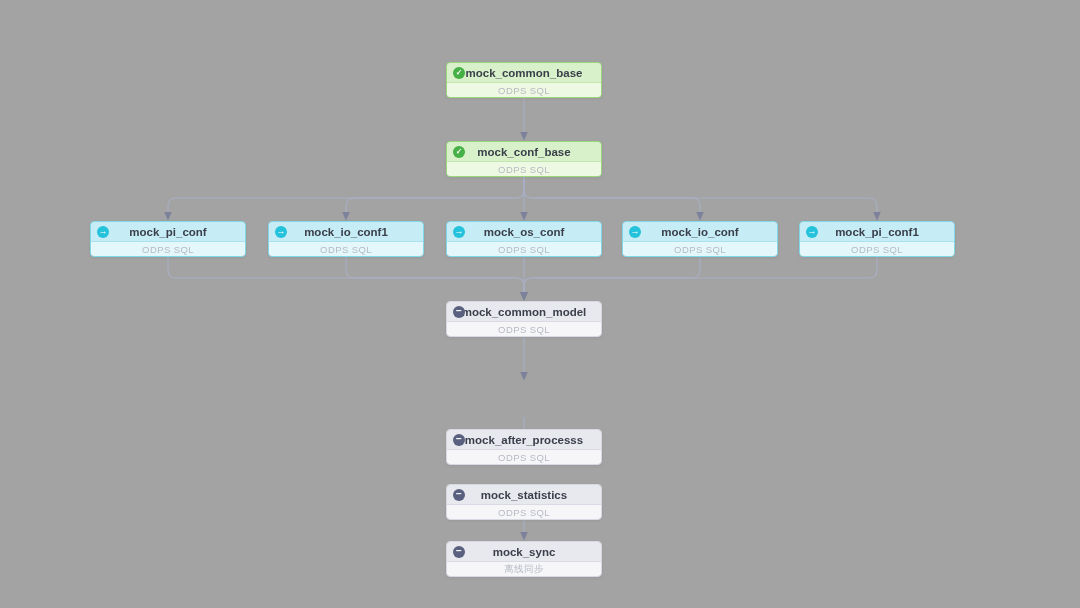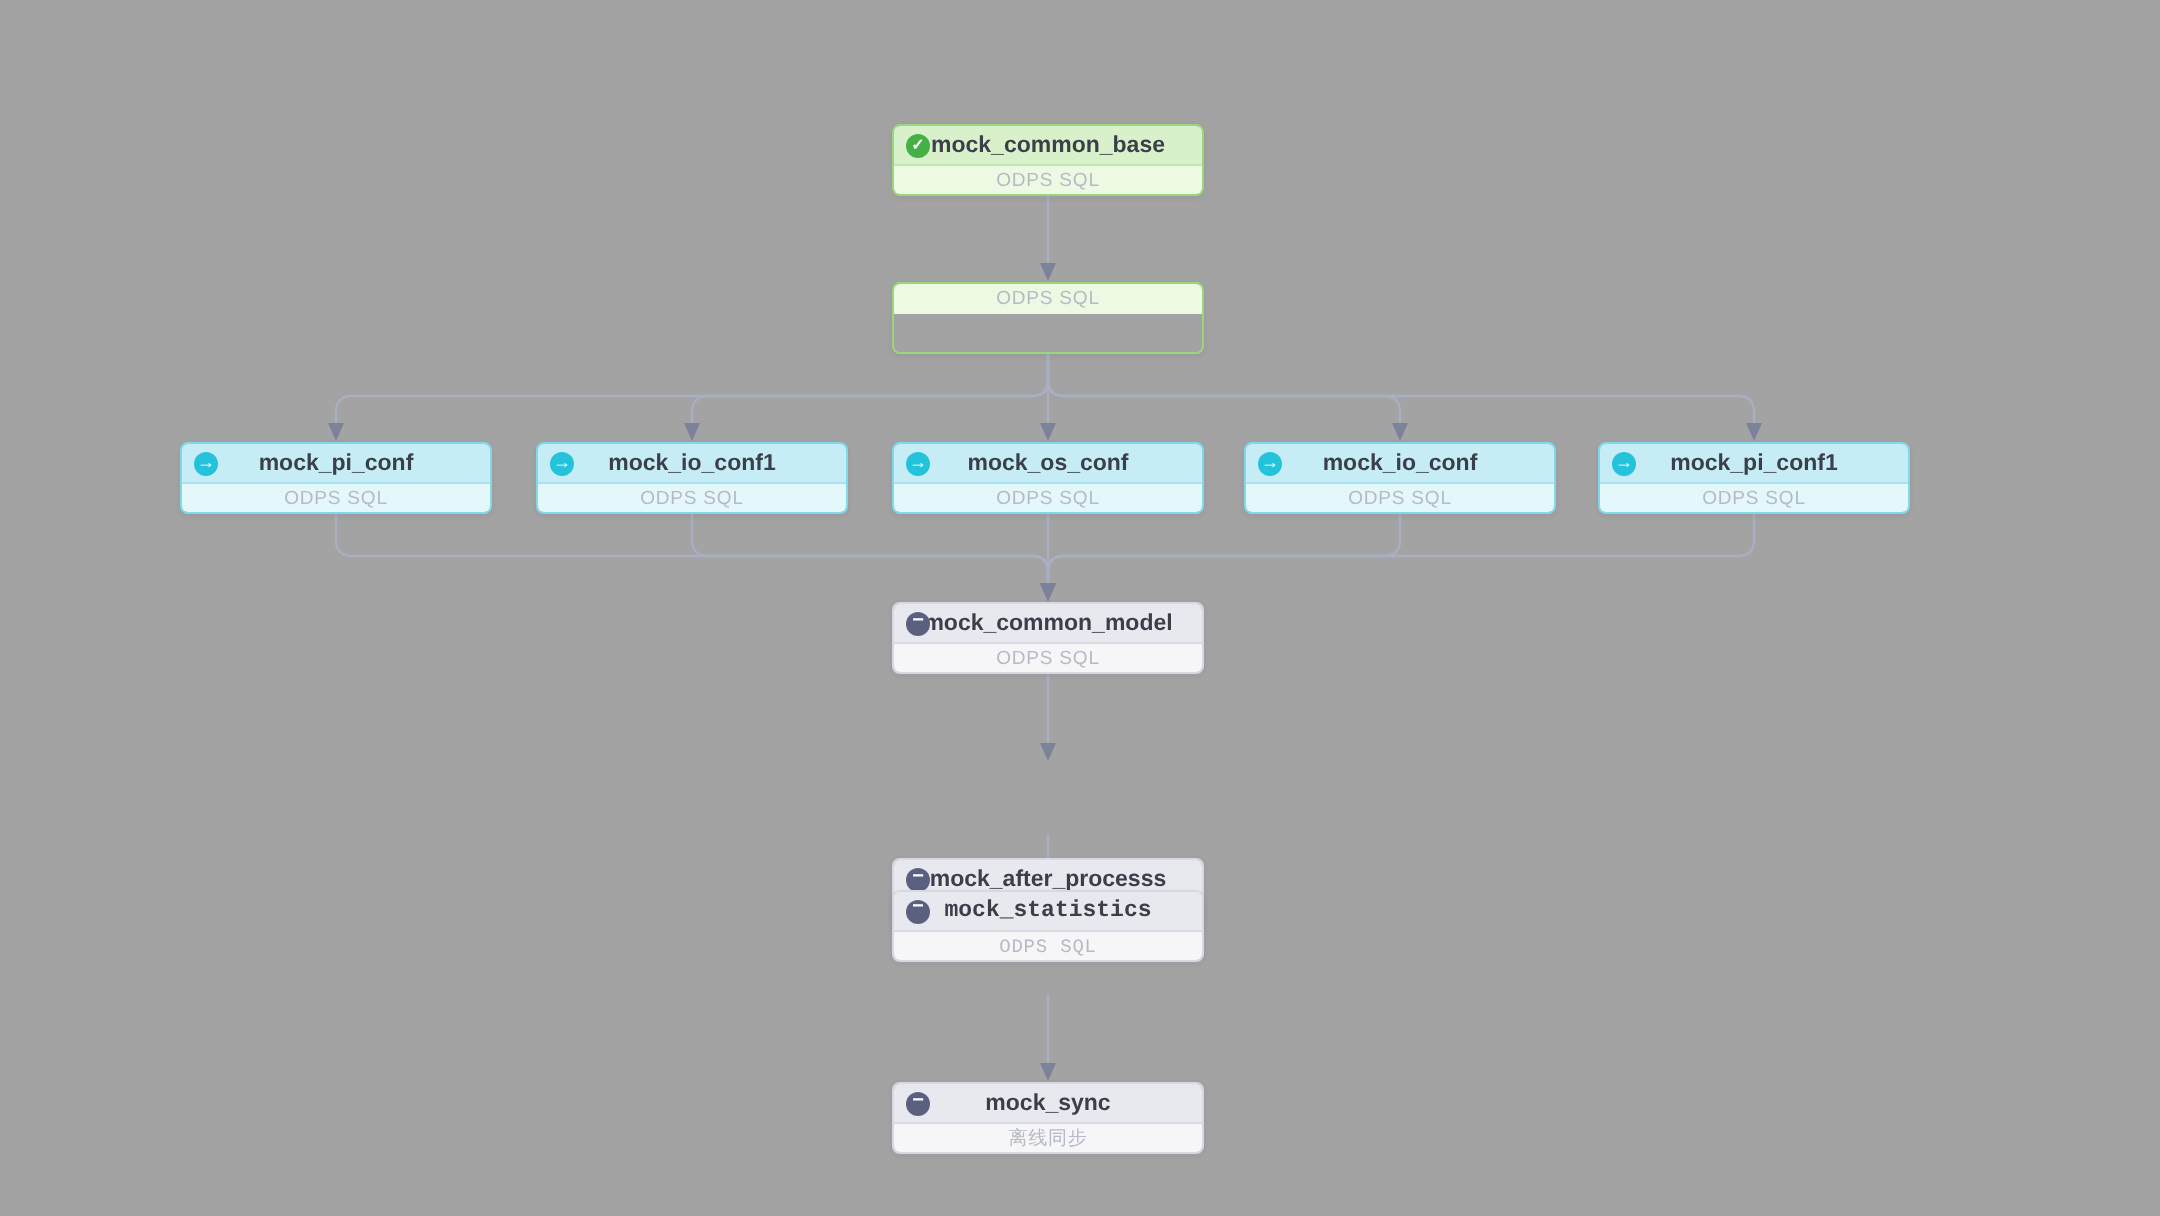--- a/index.html
+++ b/index.html
@@ -128,20 +128,24 @@
     <div class="node-title-row">
       <span class="status-icon"></span>
       <span class="node-title">mock_common_base</span>
     </div>
     <div class="node-subtitle-row">
       <span class="node-subtitle">ODPS SQL</span>
     </div>
   </div>
 
   <div class="node node--success" style="left: 446px; top: 141px;">
+    <div class="node-title-row">
+      <span class="status-icon"></span>
+      <span class="node-title">mock_conf_base</span>
+    </div>
     <div class="node-subtitle-row">
       <span class="node-subtitle">ODPS SQL</span>
     </div>
   </div>
 
   <div class="node node--running" style="left: 90px; top: 221px;">
     <div class="node-title-row">
       <span class="status-icon"></span>
       <span class="node-title">mock_pi_conf</span>
     </div>
@@ -203,21 +207,21 @@
   <div class="node node--waiting" style="left: 446px; top: 381px; margin-top: 48px;">
     <div class="node-title-row">
       <span class="status-icon"></span>
       <span class="node-title">mock_after_processs</span>
     </div>
     <div class="node-subtitle-row">
       <span class="node-subtitle">ODPS SQL</span>
     </div>
   </div>
 
-  <div class="node node--waiting" style="left: 446px; top: 445px; font-family: Liberation Mono, monospace;">
+  <div class="node node--waiting" style="left: 446px; top: 484px;">
     <div class="node-title-row">
       <span class="status-icon"></span>
       <span class="node-title">mock_statistics</span>
     </div>
     <div class="node-subtitle-row">
       <span class="node-subtitle">ODPS SQL</span>
     </div>
   </div>
 
   <div class="node node--waiting" style="left: 446px; top: 541px;">

